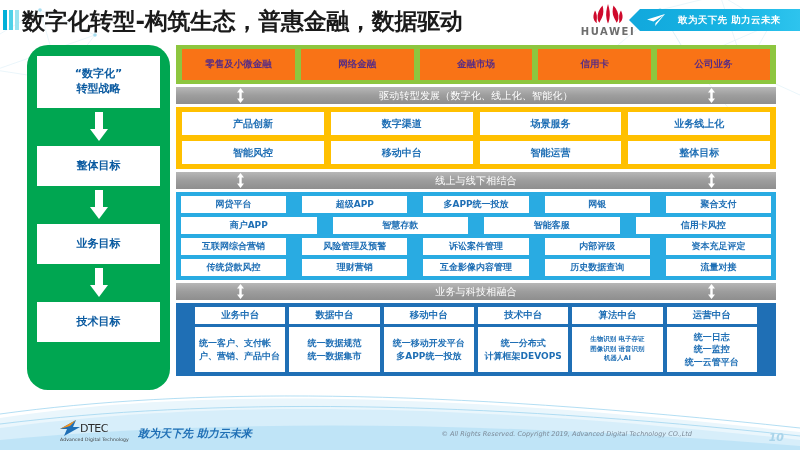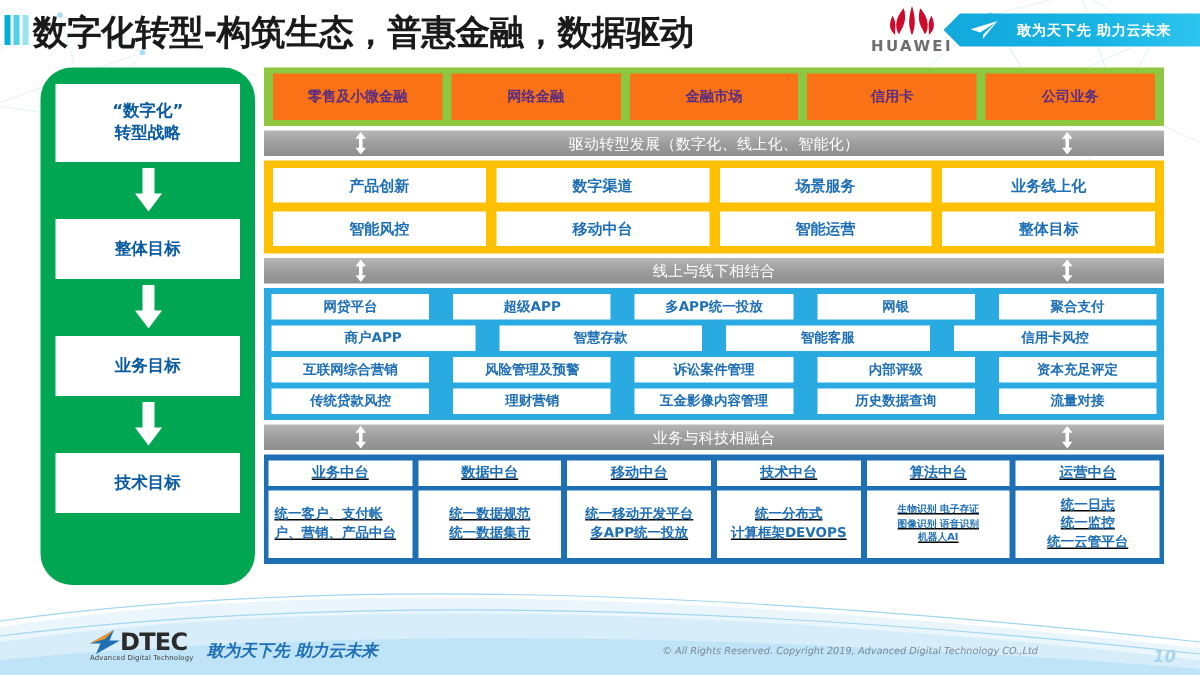--- a/index.html
+++ b/index.html
@@ -189,22 +189,21 @@
     background: #ffffff;
     height: 17px;
     display: flex; align-items: center; justify-content: center;
     font-size: 9px; color: #1f6fb5; font-weight: bold;
     white-space: nowrap;
   }
 
   
   .band-navy {
     background: #1f6fb5;
-    padding: 4px 3px;
-    text-decoration: underline;
+    padding: 4px 19px;
   }
   .band-navy .grid { display: flex; gap: 4px; }
   .band-navy .col {
     flex: 1 1 0;
     display: flex; flex-direction: column; gap: 3px;
   }
   .band-navy .head {
     background: #ffffff;
     height: 17px;
     display: flex; align-items: center; justify-content: center;
@@ -232,21 +231,21 @@
   .footer {
     position: absolute; left: 0; bottom: 0;
     width: 800px; height: 50px;
   }
   .dtec {
     position: absolute; left: 60px; bottom: 8px;
     display: flex; align-items: flex-end;
   }
   .dtec-logo { position: relative; }
   .dtec-word {
-    font-size: 16px; font-weight: bold; color: #2b2b2b;
+    font-size: 11px; font-weight: normal; color: #2b2b2b;
     letter-spacing: -.5px; line-height: 1;
     font-family: "DejaVu Sans", "Liberation Sans", sans-serif;
   }
   .dtec-sub {
     font-size: 4.6px; color: #3c3c3c; letter-spacing: .1px;
     margin-top: 1px; white-space: nowrap;
   }
   .dtec-slogan {
     font-size: 11px; color: #1f6fb5; font-weight: bold;
     font-style: italic;

